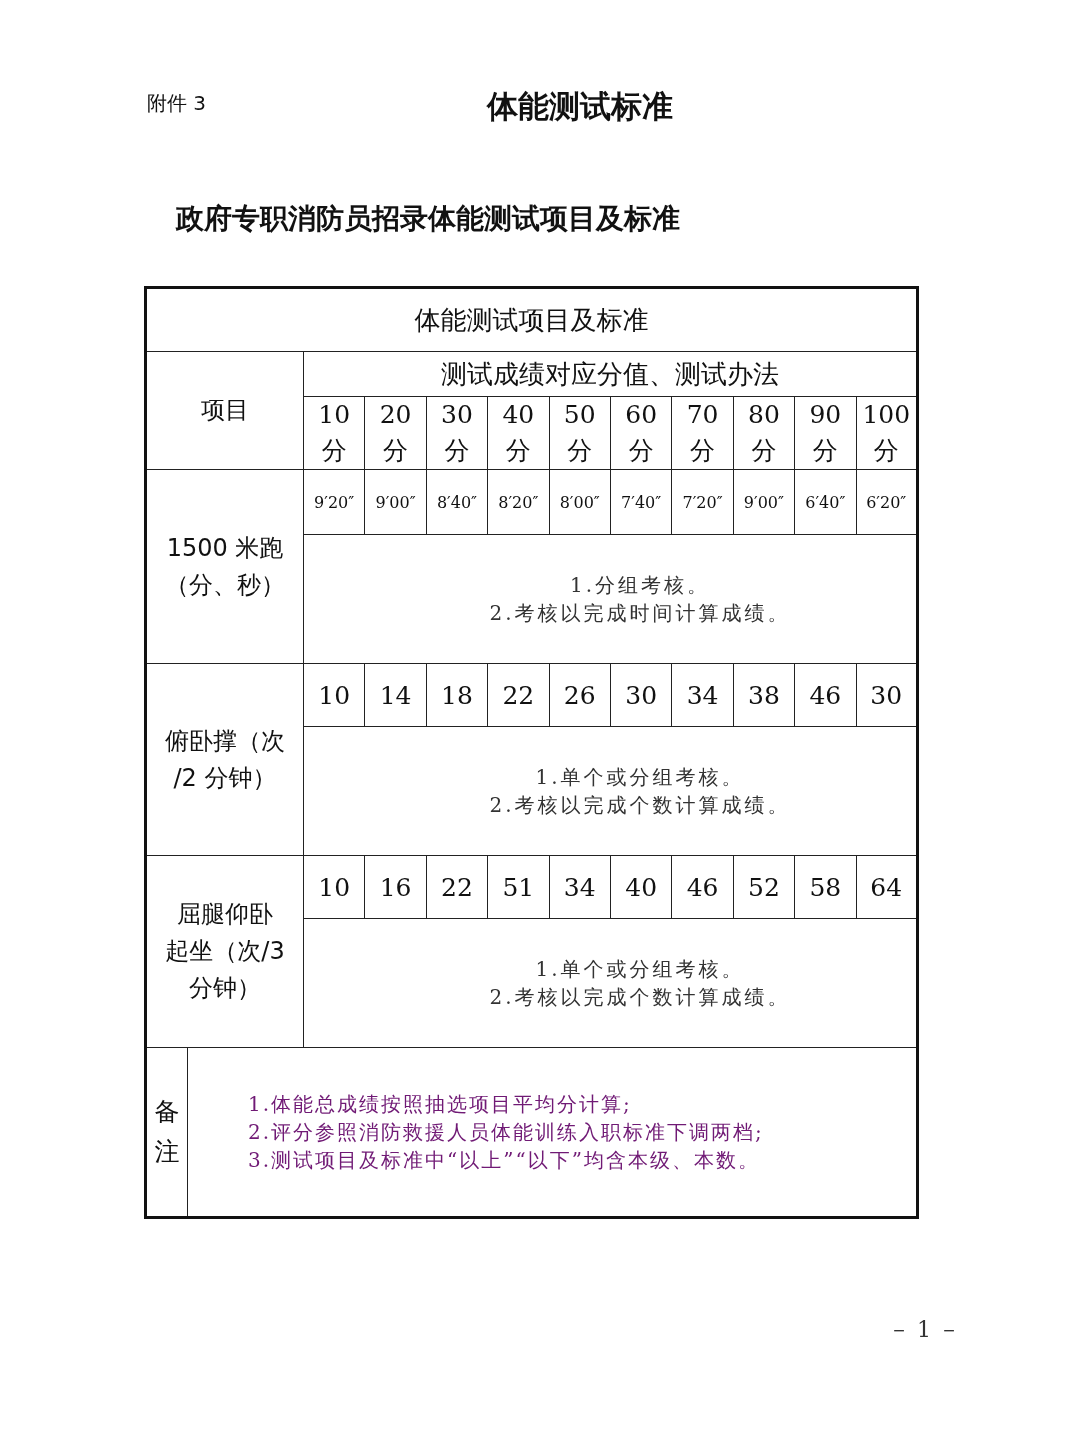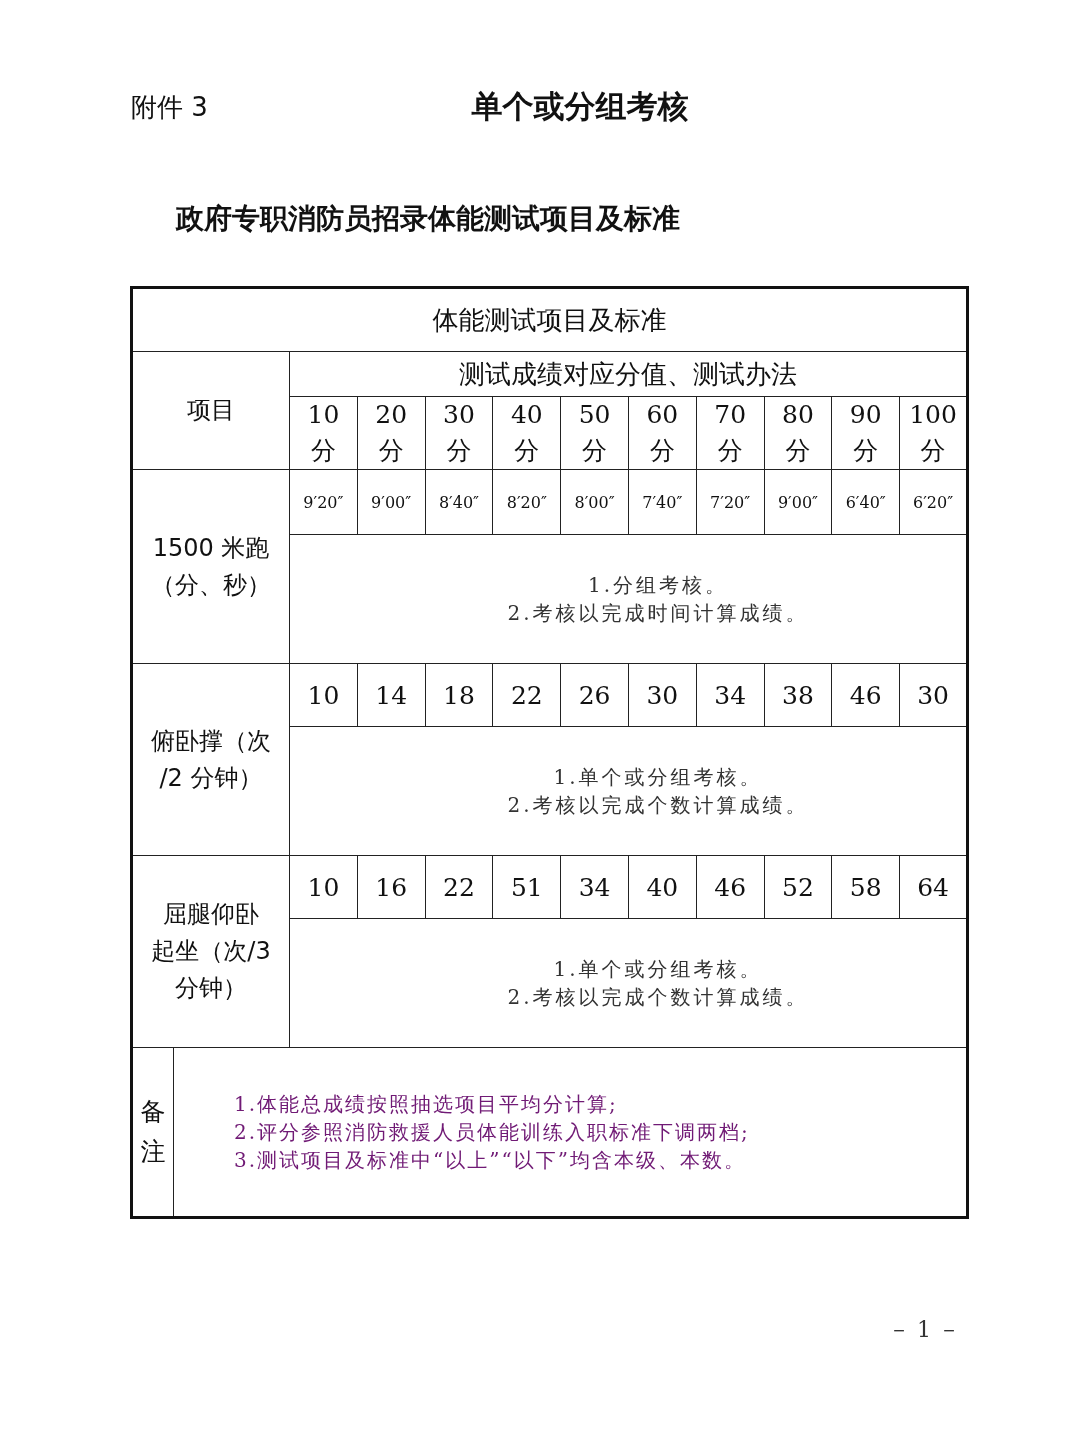--- a/index.html
+++ b/index.html
@@ -2,35 +2,35 @@
 <html><head>
 <meta charset="utf-8">
 <style>
   html, body { margin: 0; padding: 0; background: #ffffff; }
   body {
     width: 1080px; height: 1430px; position: relative; overflow: hidden;
     color: #111;
     font-family: "DejaVu Serif", "Liberation Serif", serif;
   }
   .attach-label {
-    position: absolute; left: 131px; top: 90px;
-    font-size: 26px; font-family: "DejaVu Sans", sans-serif; color: #111;
+    position: absolute; left: 147px; top: 90px;
+    font-size: 20px; font-family: "DejaVu Sans", sans-serif; color: #111;
   }
   .doc-title {
     position: absolute; left: 0; width: 1080px; top: 86px;
     text-align: center; font-size: 31px; font-weight: bold;
     padding-left: 80px; box-sizing: border-box;
   }
   .doc-subtitle {
     position: absolute; left: 0; width: 856px; top: 200px;
     text-align: center; font-size: 28px; font-weight: bold;
   }
   table.std {
-    position: absolute; left: 130px; top: 286px;
-    width: 839px; border-collapse: collapse;
+    position: absolute; left: 144px; top: 286px;
+    width: 775px; border-collapse: collapse;
     border: 3px solid #111; table-layout: fixed;
   }
   table.std td {
     border: 1.5px solid #222; padding: 0; text-align: center; vertical-align: middle;
   }
   .hdr-main { height: 62px; font-family: "DejaVu Sans", sans-serif; font-size: 26px; }
   .hdr-sub { height: 44px; font-family: "DejaVu Sans", sans-serif; font-size: 26px; }
   .item-label { font-family: "DejaVu Sans", sans-serif; font-size: 24px; line-height: 37px; }
   .score-cell { height: 72px; font-size: 25px; line-height: 36px; }
   .time-cell { height: 64px; font-size: 16px; }
@@ -48,21 +48,21 @@
     font-size: 20px; line-height: 28px; color: #701a75; letter-spacing: 2px; height: 168px;
   }
   .page-num {
     position: absolute; left: 888px; top: 1315px; font-size: 22px; color: #333;
   }
 </style>
 </head>
 <body>
 
 <div class="attach-label">附件 3</div>
-<div class="doc-title">单个或分组考核</div>
+<div class="doc-title">体能测试标准</div>
 <div class="doc-subtitle">政府专职消防员招录体能测试项目及标准</div>
 
 <table class="std">
   <colgroup>
     <col style="width:42px">
       <col style="width:116px">
     <col>
       <col>
       <col>
       <col>

